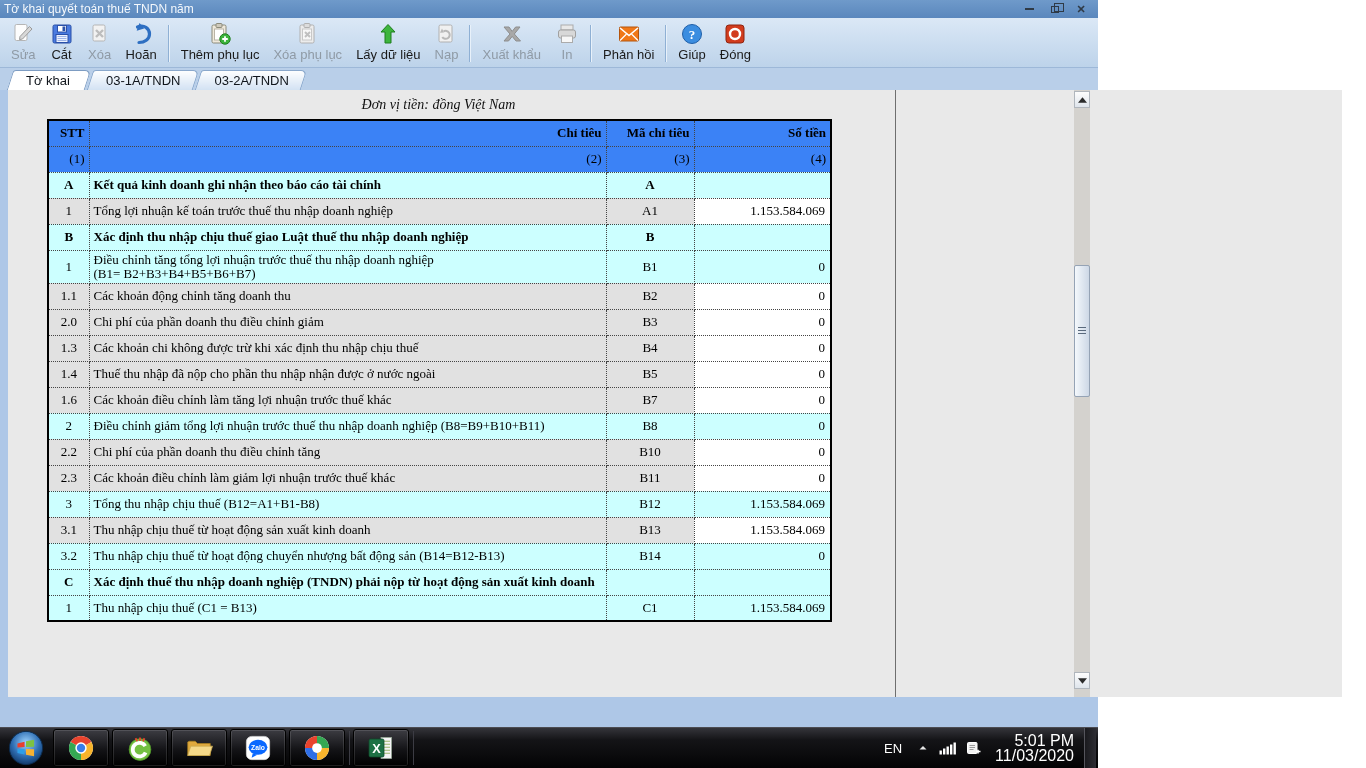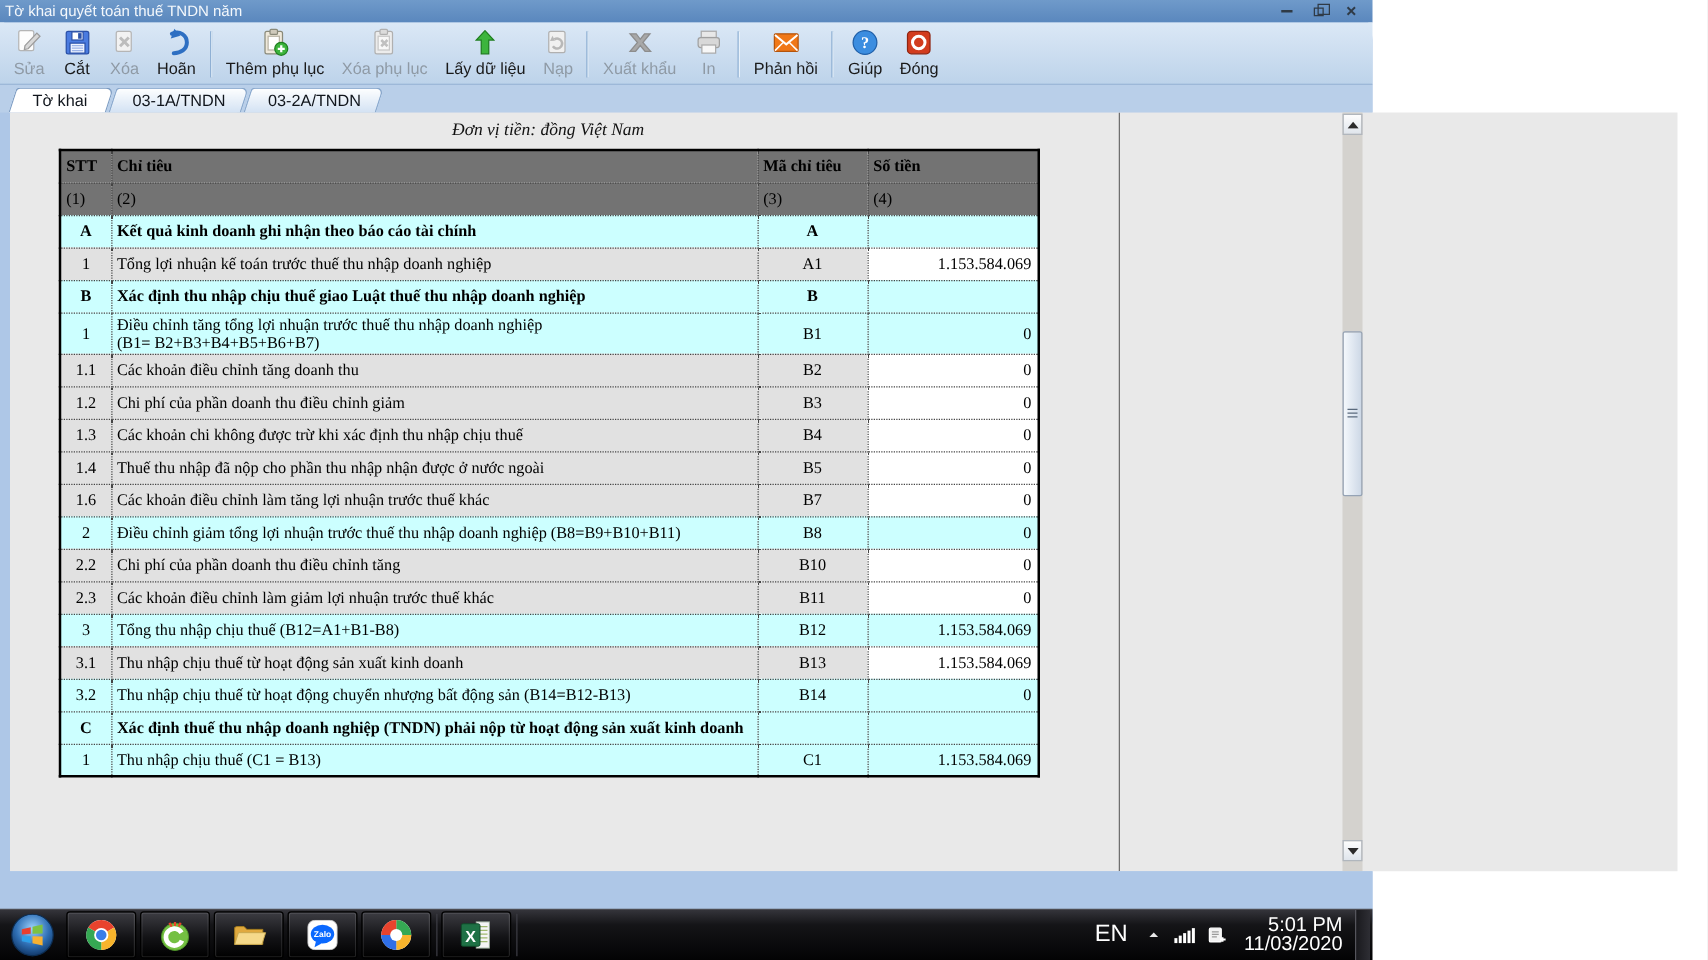--- a/index.html
+++ b/index.html
@@ -46,21 +46,21 @@
   #page-edge { position:absolute; left:887px; top:0; bottom:0; width:1px; background:#6f6f6f; }
   #unit-note { position:absolute; left:39px; top:7px; width:783px; text-align:center;
     font-family:"Liberation Serif",serif; font-style:italic; font-size:14px; color:#111; }
 
   
   #form-table { position:absolute; left:39px; top:29px; width:783px;
     border-collapse:collapse; font-family:"Liberation Serif",serif; font-size:13px; color:#000;
     border:2px solid #000; table-layout:fixed; background:#fff; }
   #form-table th, #form-table td { border:1px dotted #444; vertical-align:middle;
     padding:2px 4px; line-height:14px; }
-  #form-table thead th { background:#737373; text-align:left; font-weight:bold; height:26px; }
+  #form-table thead th { background:#3b82f6; text-align:right; font-weight:bold; height:26px; }
   #form-table thead tr.idx th { font-weight:normal; }
   #form-table td.stt, #form-table td.code { text-align:center; }
   #form-table td { height:26px; }
   #form-table td.label { white-space:pre-line; }
   tr.row-section td { background:#ccffff; }
   tr.row-section td.label, tr.row-section td.stt, tr.row-section td.code { font-weight:bold; }
   tr.row-calc td { background:#ccffff; }
   tr.row-detail td { background:#e1e1e1; }
   tr.row-detail td.value { background:#ffffff; }
   #form-table td.value { text-align:right; padding-right:5px; }
@@ -88,21 +88,21 @@
     display:flex; align-items:center; padding:0 2px; }
   .tk-app { width:56px; height:38px; margin-right:3px; border-radius:3px;
     background:linear-gradient(#3c3c42,#131316 55%,#000); border:1px solid #000;
     box-shadow:inset 0 0 0 1px rgba(255,255,255,.12);
     display:flex; align-items:center; justify-content:center; cursor:pointer; }
   .tk-app svg { width:30px; height:30px; }
   .tk-app.start { width:48px; background:transparent; border:none; box-shadow:none; }
   .tk-app.start svg { width:38px; height:38px; }
   .tk-div { width:1px; height:34px; background:#3c3c44; margin:0 3px 0 1px; }
   #tray { margin-left:auto; display:flex; align-items:center; color:#fff; }
-  #tray .lang { font-size:19px; padding:0 10px; cursor:pointer; }
+  #tray .lang { font-size:13px; padding:0 10px; cursor:pointer; }
   .tray-ic { margin:0 5px; cursor:pointer; display:flex; align-items:center; }
   #clock { text-align:right; font-size:16px; line-height:15px; padding:0 10px 0 8px; cursor:pointer; }
   #show-desktop { width:12px; height:41px; background:linear-gradient(90deg,#1a1a1e,#2e2e34);
     border-left:1px solid #55555c; cursor:pointer; }
 </style>
 </head>
 <body>
 
 <div id="window">
 
@@ -280,26 +280,26 @@
           </tr>
           <tr class="row-calc">
             <td class="stt">1</td>
             <td class="label">Điều chỉnh tăng tổng lợi nhuận trước thuế thu nhập doanh nghiệp
 (B1=  B2+B3+B4+B5+B6+B7)</td>
             <td class="code">B1</td>
             <td class="value">0</td>
           </tr>
           <tr class="row-detail">
             <td class="stt">1.1</td>
-            <td class="label">Các khoản điều chỉnh tăng doanh thu</td>
+            <td class="label">Các khoản động chỉnh tăng doanh thu</td>
             <td class="code">B2</td>
             <td class="value">0</td>
           </tr>
           <tr class="row-detail">
-            <td class="stt">1.2</td>
+            <td class="stt">2.0</td>
             <td class="label">Chi phí của phần doanh thu điều chỉnh giảm</td>
             <td class="code">B3</td>
             <td class="value">0</td>
           </tr>
           <tr class="row-detail">
             <td class="stt">1.3</td>
             <td class="label">Các khoản chi không được trừ khi xác định thu nhập chịu thuế</td>
             <td class="code">B4</td>
             <td class="value">0</td>
           </tr>

